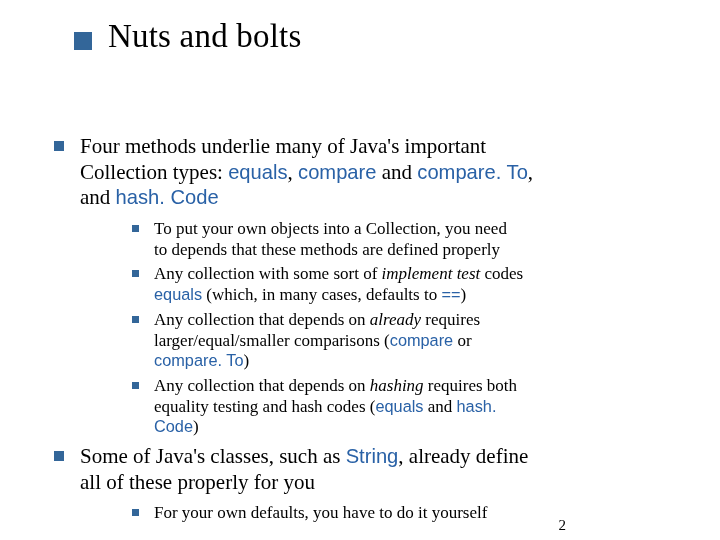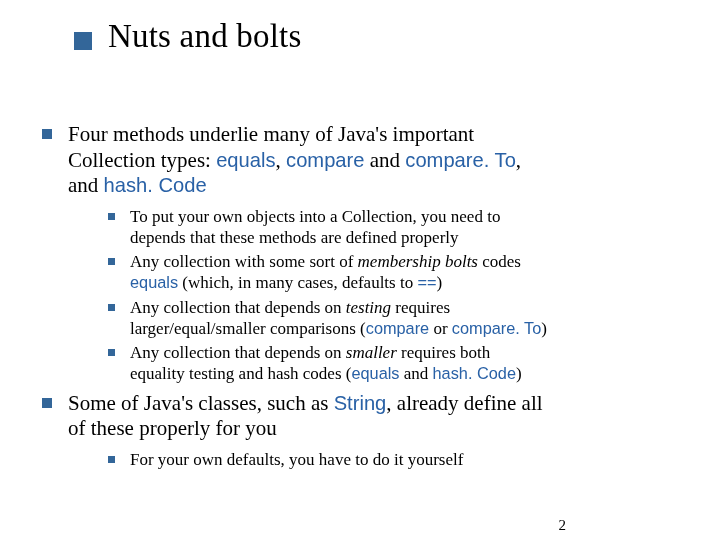--- a/index.html
+++ b/index.html
@@ -39,21 +39,21 @@
     letter-spacing: 0.2px;
   }
   .body {
     position: absolute;
     left: 38px;
     top: 122px;
     right: 28px;
   }
   ul {
     list-style: none;
-    margin: 0;
+    margin: 12px;
     padding: 0;
   }
   .lvl1 > li {
     position: relative;
     padding-left: 30px;
     font-size: 21px;
     line-height: 1.22;
     margin-bottom: 6px;
   }
   .lvl1 > li::before {
@@ -113,27 +113,27 @@
 
   <div class="body">
     <ul class="lvl1">
 
       <li>
         <span>Four methods underlie many of Java's important Collection types: </span><span class="code">equals</span><span>, </span><span class="code">compare</span><span> and </span><span class="code">compare. To</span><span>, and </span><span class="code">hash. Code</span>
 
         <ul class="lvl2">
           <li>To put your own objects into a Collection, you need to depends that these methods are defined properly</li>
           <li>
-            <span>Any collection with some sort of </span><span class="italic">membership bolts</span><span> codes </span><span class="code">equals</span><span> (which, in many cases, defaults to </span><span class="code">==</span><span>)</span>
+            <span>Any collection with some sort of </span><span class="italic">implement test</span><span> codes </span><span class="code">equals</span><span> (which, in many cases, defaults to </span><span class="code">==</span><span>)</span>
           </li>
           <li>
-            <span>Any collection that depends on </span><span class="italic">testing</span><span> requires larger/equal/smaller comparisons (</span><span class="code">compare</span><span> or </span><span class="code">compare. To</span><span>)</span>
+            <span>Any collection that depends on </span><span class="italic">already</span><span> requires larger/equal/smaller comparisons (</span><span class="code">compare</span><span> or </span><span class="code">compare. To</span><span>)</span>
           </li>
           <li>
-            <span>Any collection that depends on </span><span class="italic">smaller</span><span> requires both equality testing and hash codes (</span><span class="code">equals</span><span> and </span><span class="code">hash. Code</span><span>)</span>
+            <span>Any collection that depends on </span><span class="italic">hashing</span><span> requires both equality testing and hash codes (</span><span class="code">equals</span><span> and </span><span class="code">hash. Code</span><span>)</span>
           </li>
         </ul>
       </li>
 
       <li>
         <span>Some of Java's classes, such as </span><span class="code">String</span><span>, already define all of these properly for you</span>
         <ul class="lvl2">
           <li>For your own defaults, you have to do it yourself</li>
         </ul>
       </li>

